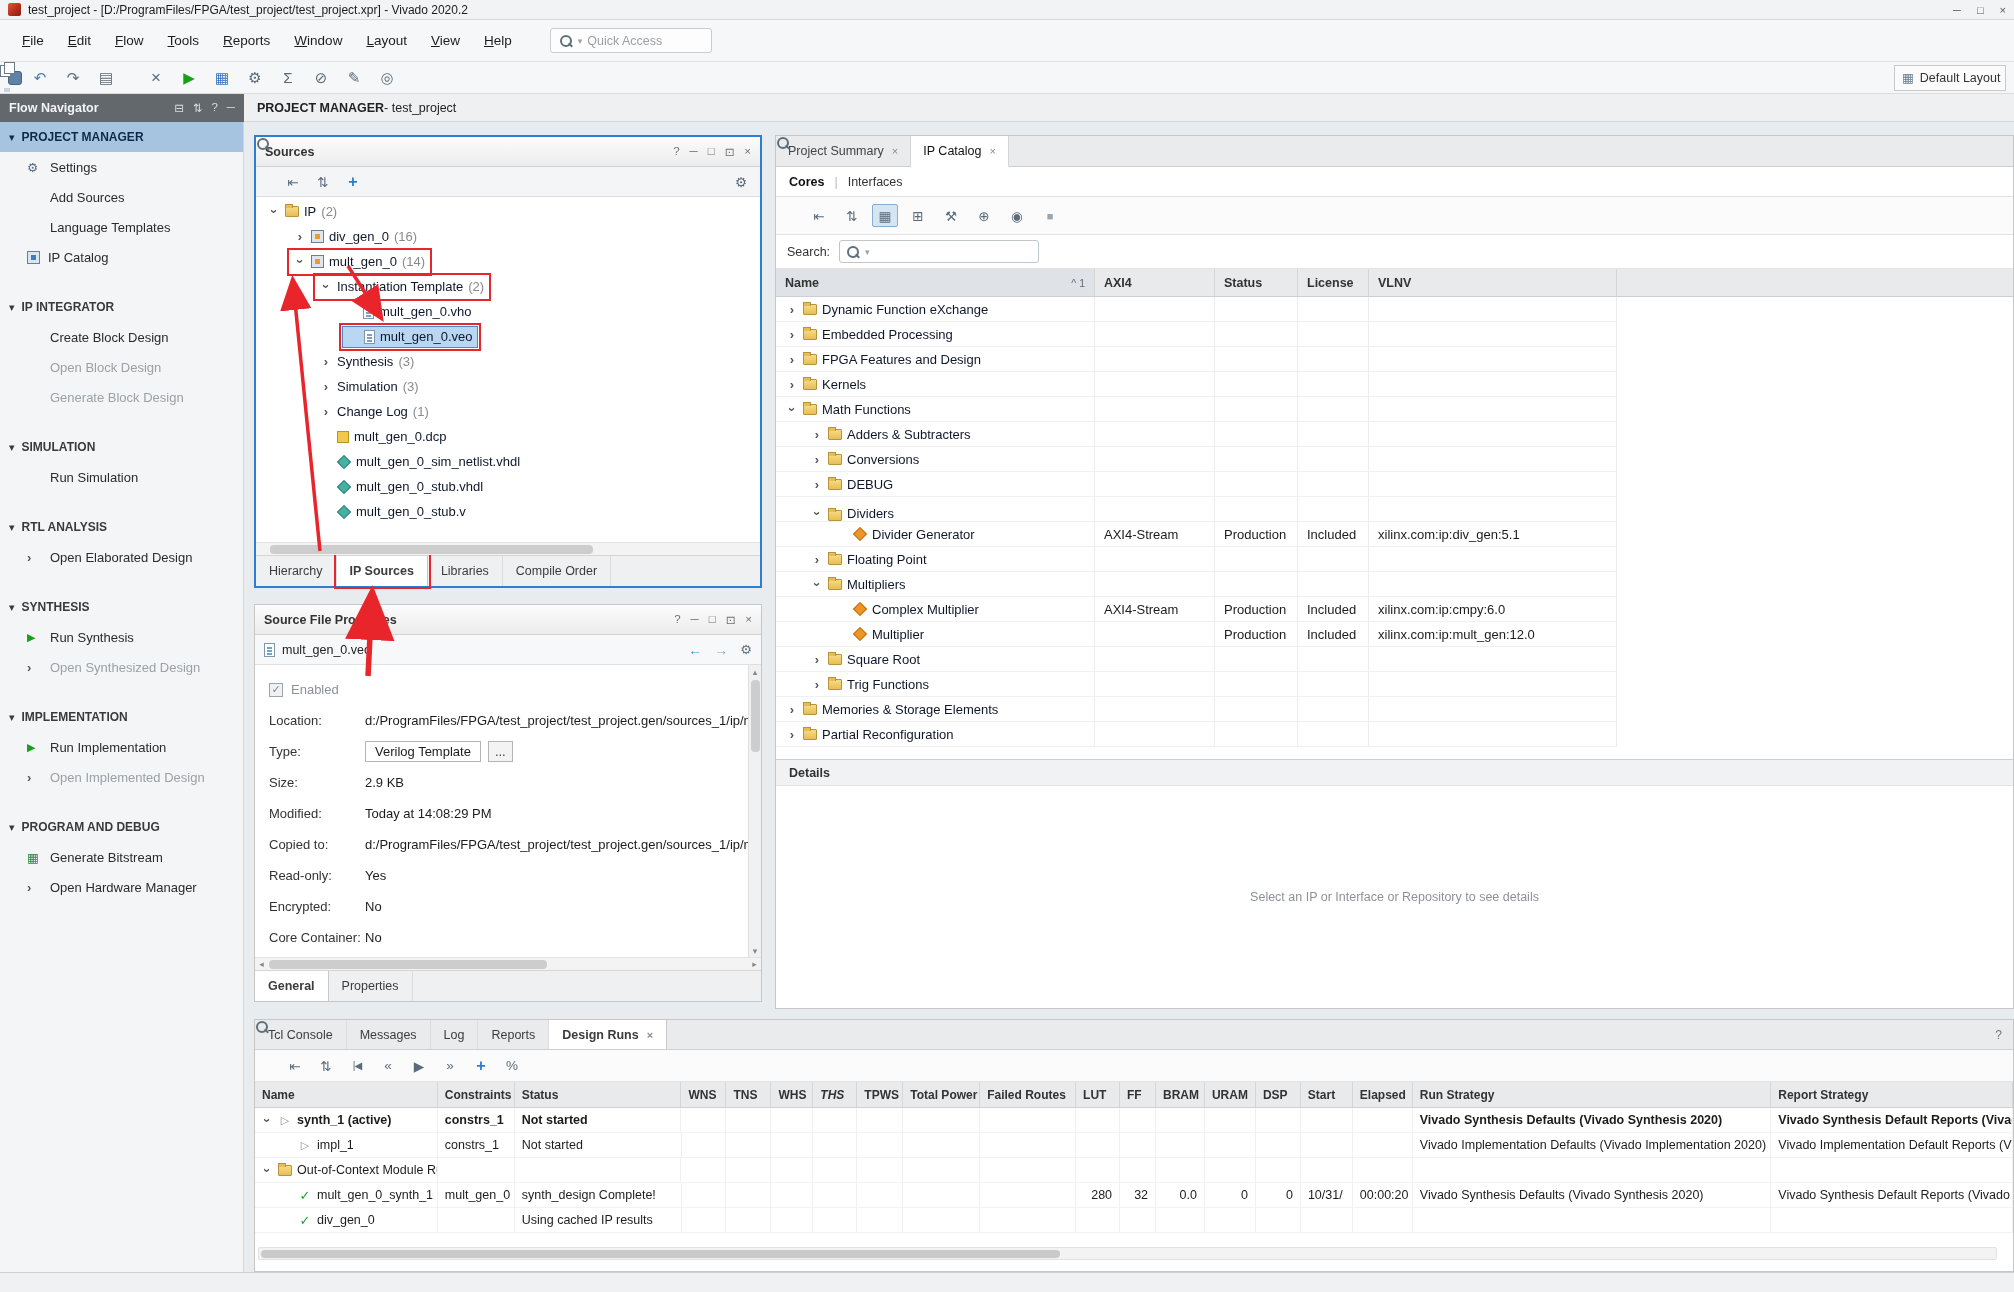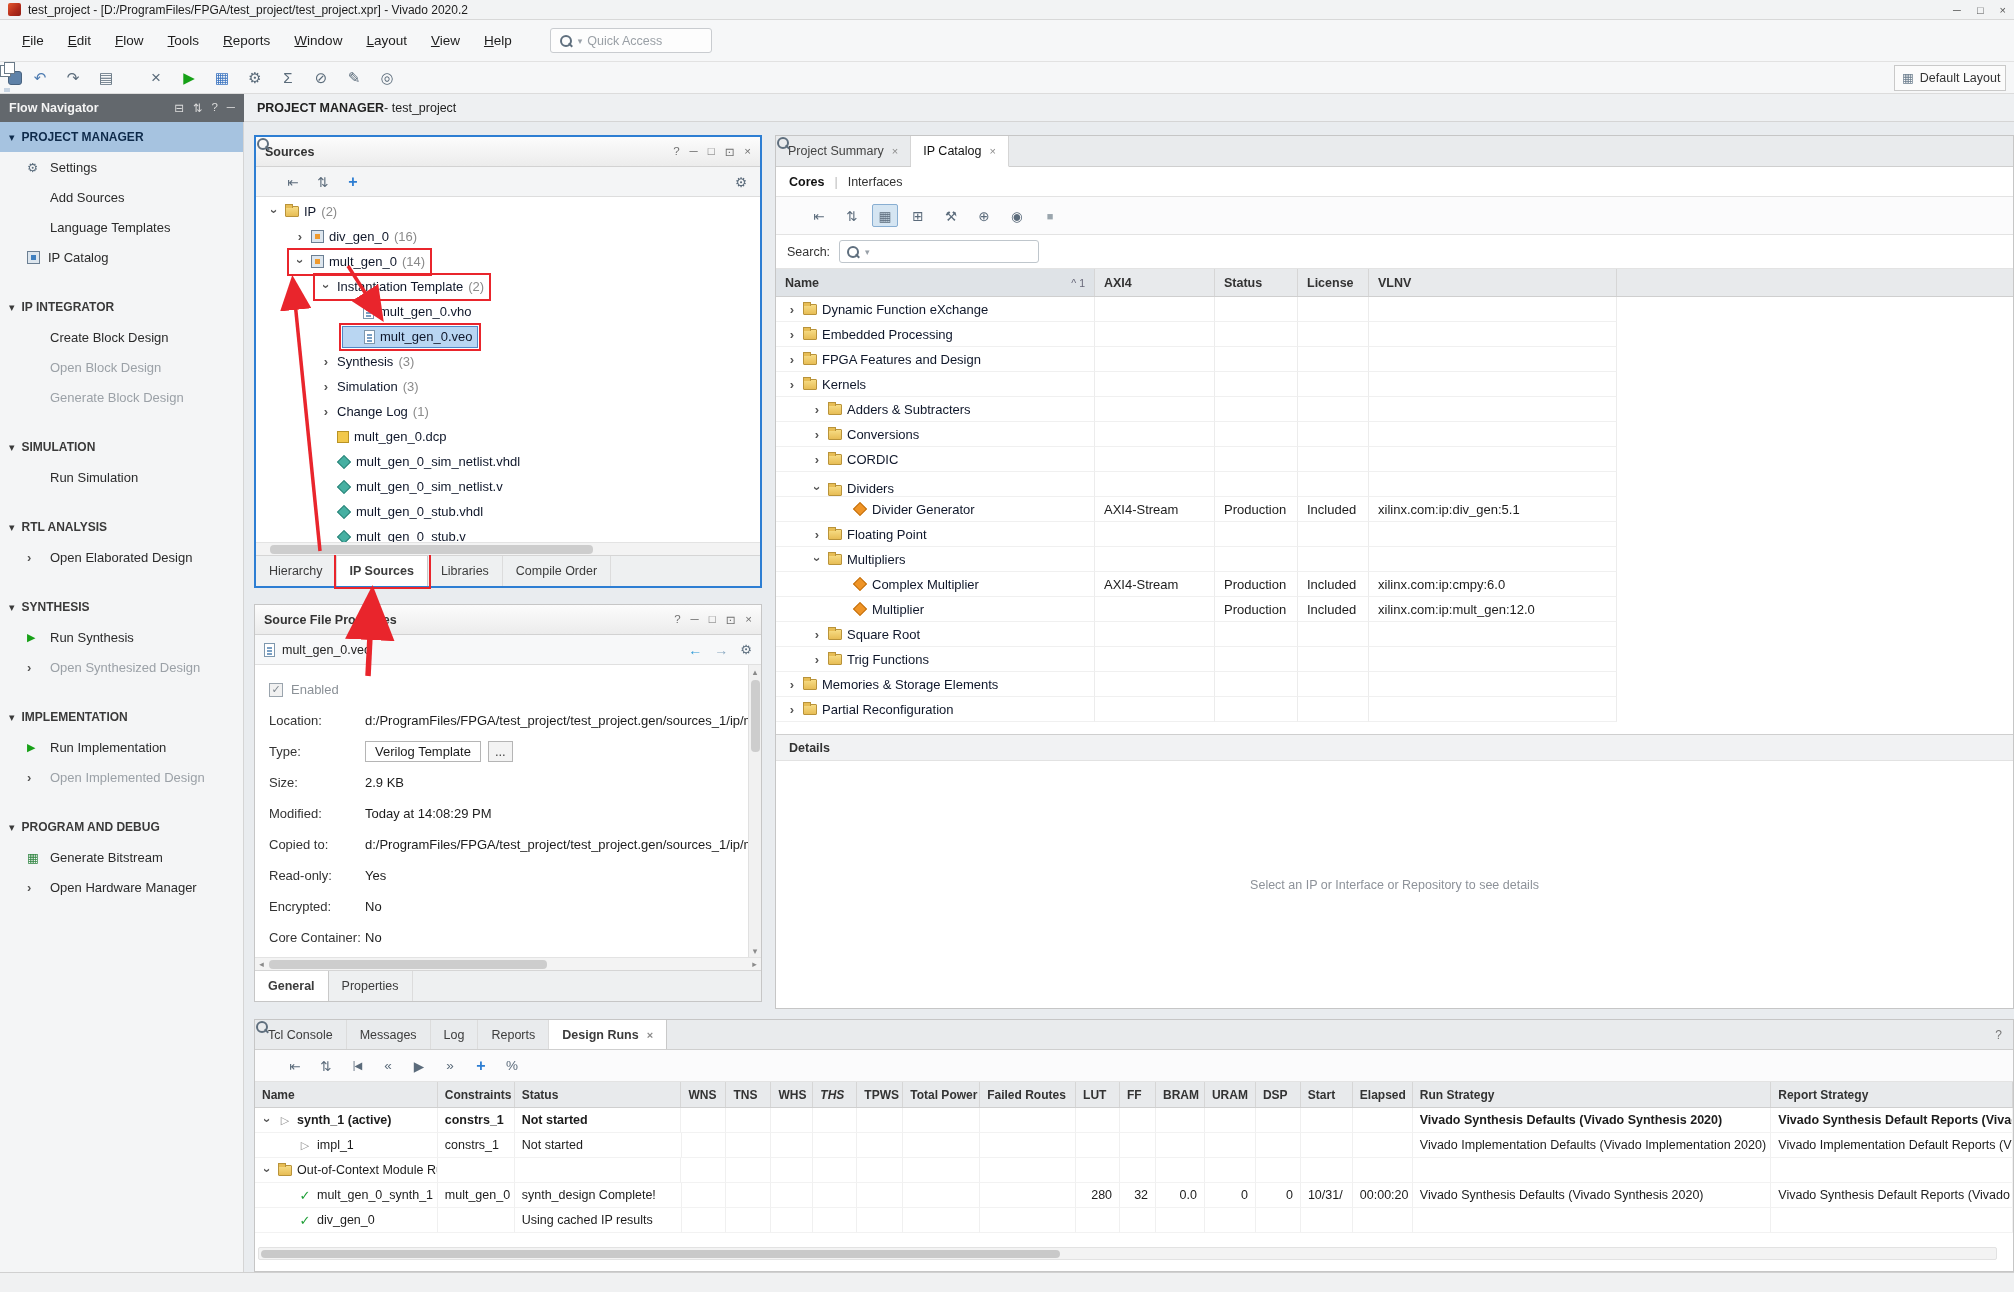--- a/index.html
+++ b/index.html
@@ -412,27 +412,20 @@
           <span class="tchev none"></span>
           <span class="tico ico-dcp"></span>
           <span class="tlabel">mult_gen_0.dcp</span>
         </span>
       </div>
       <div class="tree-row" style="padding-left: 60px;">
         <span class="row-wrap">
           <span class="tchev none"></span>
           <span class="tico ico-hdl"></span>
           <span class="tlabel">mult_gen_0_sim_netlist.vhdl</span>
-        </span>
-      </div>
-      <div class="tree-row" style="padding-left: 60px;">
-        <span class="row-wrap">
-          <span class="tchev none"></span>
-          <span class="tico ico-hdl"></span>
-          <span class="tlabel">mult_gen_0_sim_netlist.v</span>
         </span>
       </div>
       <div class="tree-row" style="padding-left: 60px;">
         <span class="row-wrap">
           <span class="tchev none"></span>
           <span class="tico ico-hdl"></span>
           <span class="tlabel">mult_gen_0_stub.vhdl</span>
         </span>
       </div>
       <div class="tree-row" style="padding-left: 60px;">
@@ -639,20 +632,31 @@
           <span class="tchev closed">›</span>
           <span class="tico ico-folder"></span>
           <span class="tlabel">Kernels</span>
         </span>
         <span class="ip-cell" style="width: 120px;"></span>
         <span class="ip-cell" style="width: 83px;"></span>
         <span class="ip-cell" style="width: 71px;"></span>
         <span class="ip-cell" style="width: 248px;"></span>
       </div>
       <div class="ip-row">
+        <span class="ip-cell" style="width: 319px; padding-left: 10px;">
+          <span class="tchev open">›</span>
+          <span class="tico ico-folder"></span>
+          <span class="tlabel">Math Functions</span>
+        </span>
+        <span class="ip-cell" style="width: 120px;"></span>
+        <span class="ip-cell" style="width: 83px;"></span>
+        <span class="ip-cell" style="width: 71px;"></span>
+        <span class="ip-cell" style="width: 248px;"></span>
+      </div>
+      <div class="ip-row">
         <span class="ip-cell" style="width: 319px; padding-left: 35px;">
           <span class="tchev closed">›</span>
           <span class="tico ico-folder"></span>
           <span class="tlabel">Adders &amp; Subtracters</span>
         </span>
         <span class="ip-cell" style="width: 120px;"></span>
         <span class="ip-cell" style="width: 83px;"></span>
         <span class="ip-cell" style="width: 71px;"></span>
         <span class="ip-cell" style="width: 248px;"></span>
       </div>
@@ -664,21 +668,21 @@
         </span>
         <span class="ip-cell" style="width: 120px;"></span>
         <span class="ip-cell" style="width: 83px;"></span>
         <span class="ip-cell" style="width: 71px;"></span>
         <span class="ip-cell" style="width: 248px;"></span>
       </div>
       <div class="ip-row">
         <span class="ip-cell" style="width: 319px; padding-left: 35px;">
           <span class="tchev closed">›</span>
           <span class="tico ico-folder"></span>
-          <span class="tlabel">CORDIC</span>
+          <span class="tlabel">DEBUG</span>
         </span>
         <span class="ip-cell" style="width: 120px;"></span>
         <span class="ip-cell" style="width: 83px;"></span>
         <span class="ip-cell" style="width: 71px;"></span>
         <span class="ip-cell" style="width: 248px;"></span>
       </div>
       <div class="ip-row">
         <span class="ip-cell" style="width: 319px; padding-left: 35px; align-items: flex-end;">
           <span class="tchev open">›</span>
           <span class="tico ico-folder"></span>

